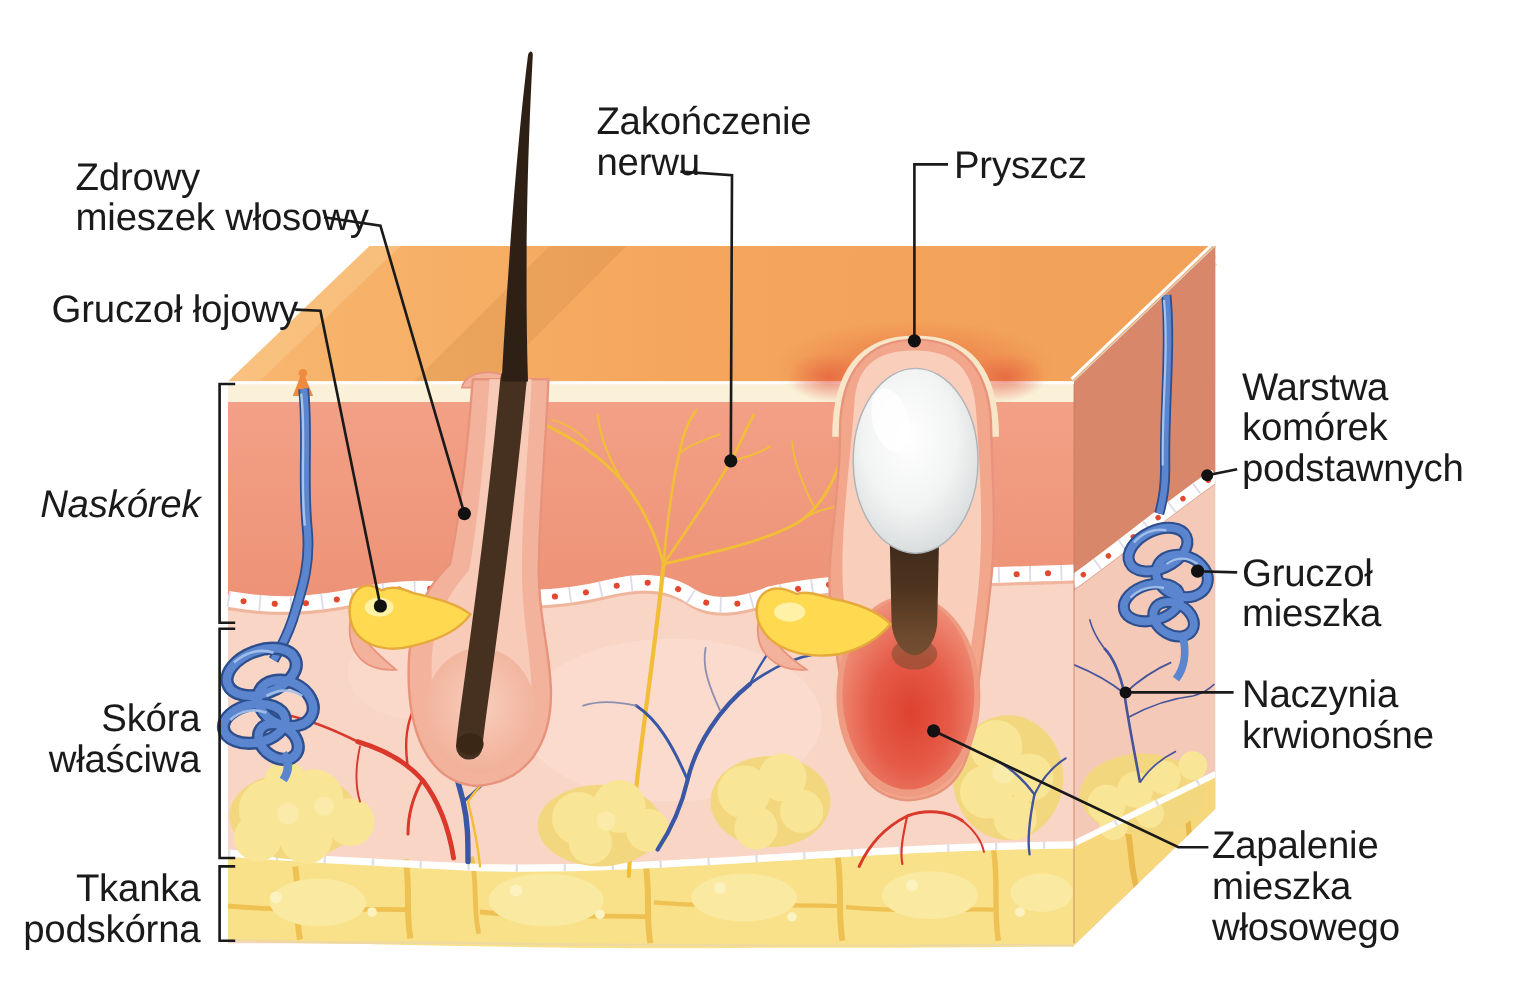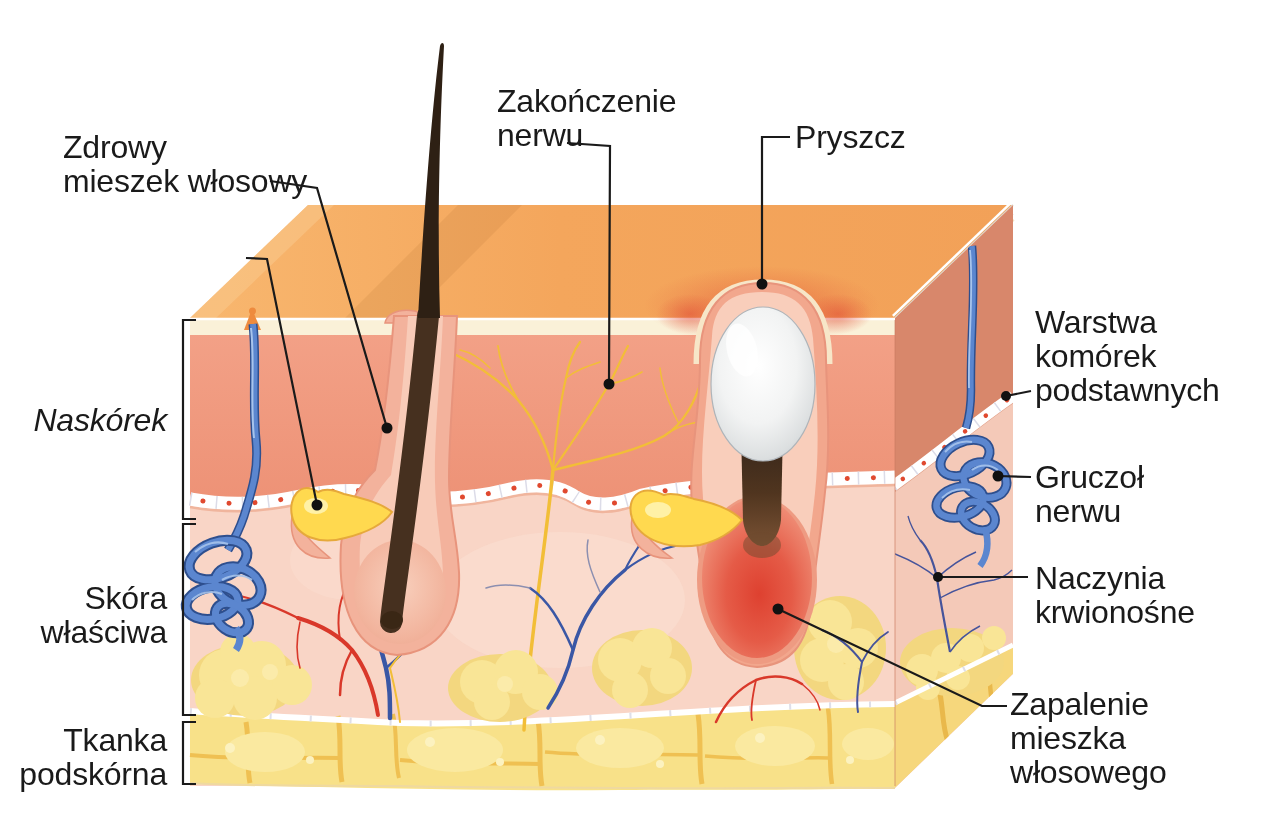--- a/index.html
+++ b/index.html
@@ -351,28 +351,29 @@
   </g>
   <g stroke="#1a1a1a" stroke-width="2.2" fill="none">
     <path d="M196,320 L183,320 L183,519 L196,519"></path>
     <path d="M196,524 L183,524 L183,715 L196,715"></path>
     <path d="M196,722 L183,722 L183,784 L196,784"></path>
   </g>
 </svg>
 
 <div class="lbl" style="left:28px;top:130px;margin-left:35px;">Zdrowy
 mieszek włosowy</div>
+<div class="lbl" style="left:43px;top:240px;">Gruczoł łojowy</div>
 <div class="lbl" style="left:497px;top:84px;">Zakończenie
 nerwu</div>
 <div class="lbl" style="left:795px;top:120px;">Pryszcz</div>
 <div class="lbl" style="left:1035px;top:305px;">Warstwa
 komórek
 podstawnych</div>
 <div class="lbl" style="left:1035px;top:460px;">Gruczoł
-nerwu</div>
+mieszka</div>
 <div class="lbl" style="left:1035px;top:561px;">Naczynia
 krwionośne</div>
 <div class="lbl" style="left:1010px;top:687px;">Zapalenie
 mieszka
 włosowego</div>
 <div class="lbl lbl-r" style="right:1113px;top:403px;font-style:italic;">Naskórek</div>
 <div class="lbl lbl-r" style="right:1113px;top:581px;">Skóra
 właściwa</div>
 <div class="lbl lbl-r" style="right:1113px;top:723px;">Tkanka
 podskórna</div>

